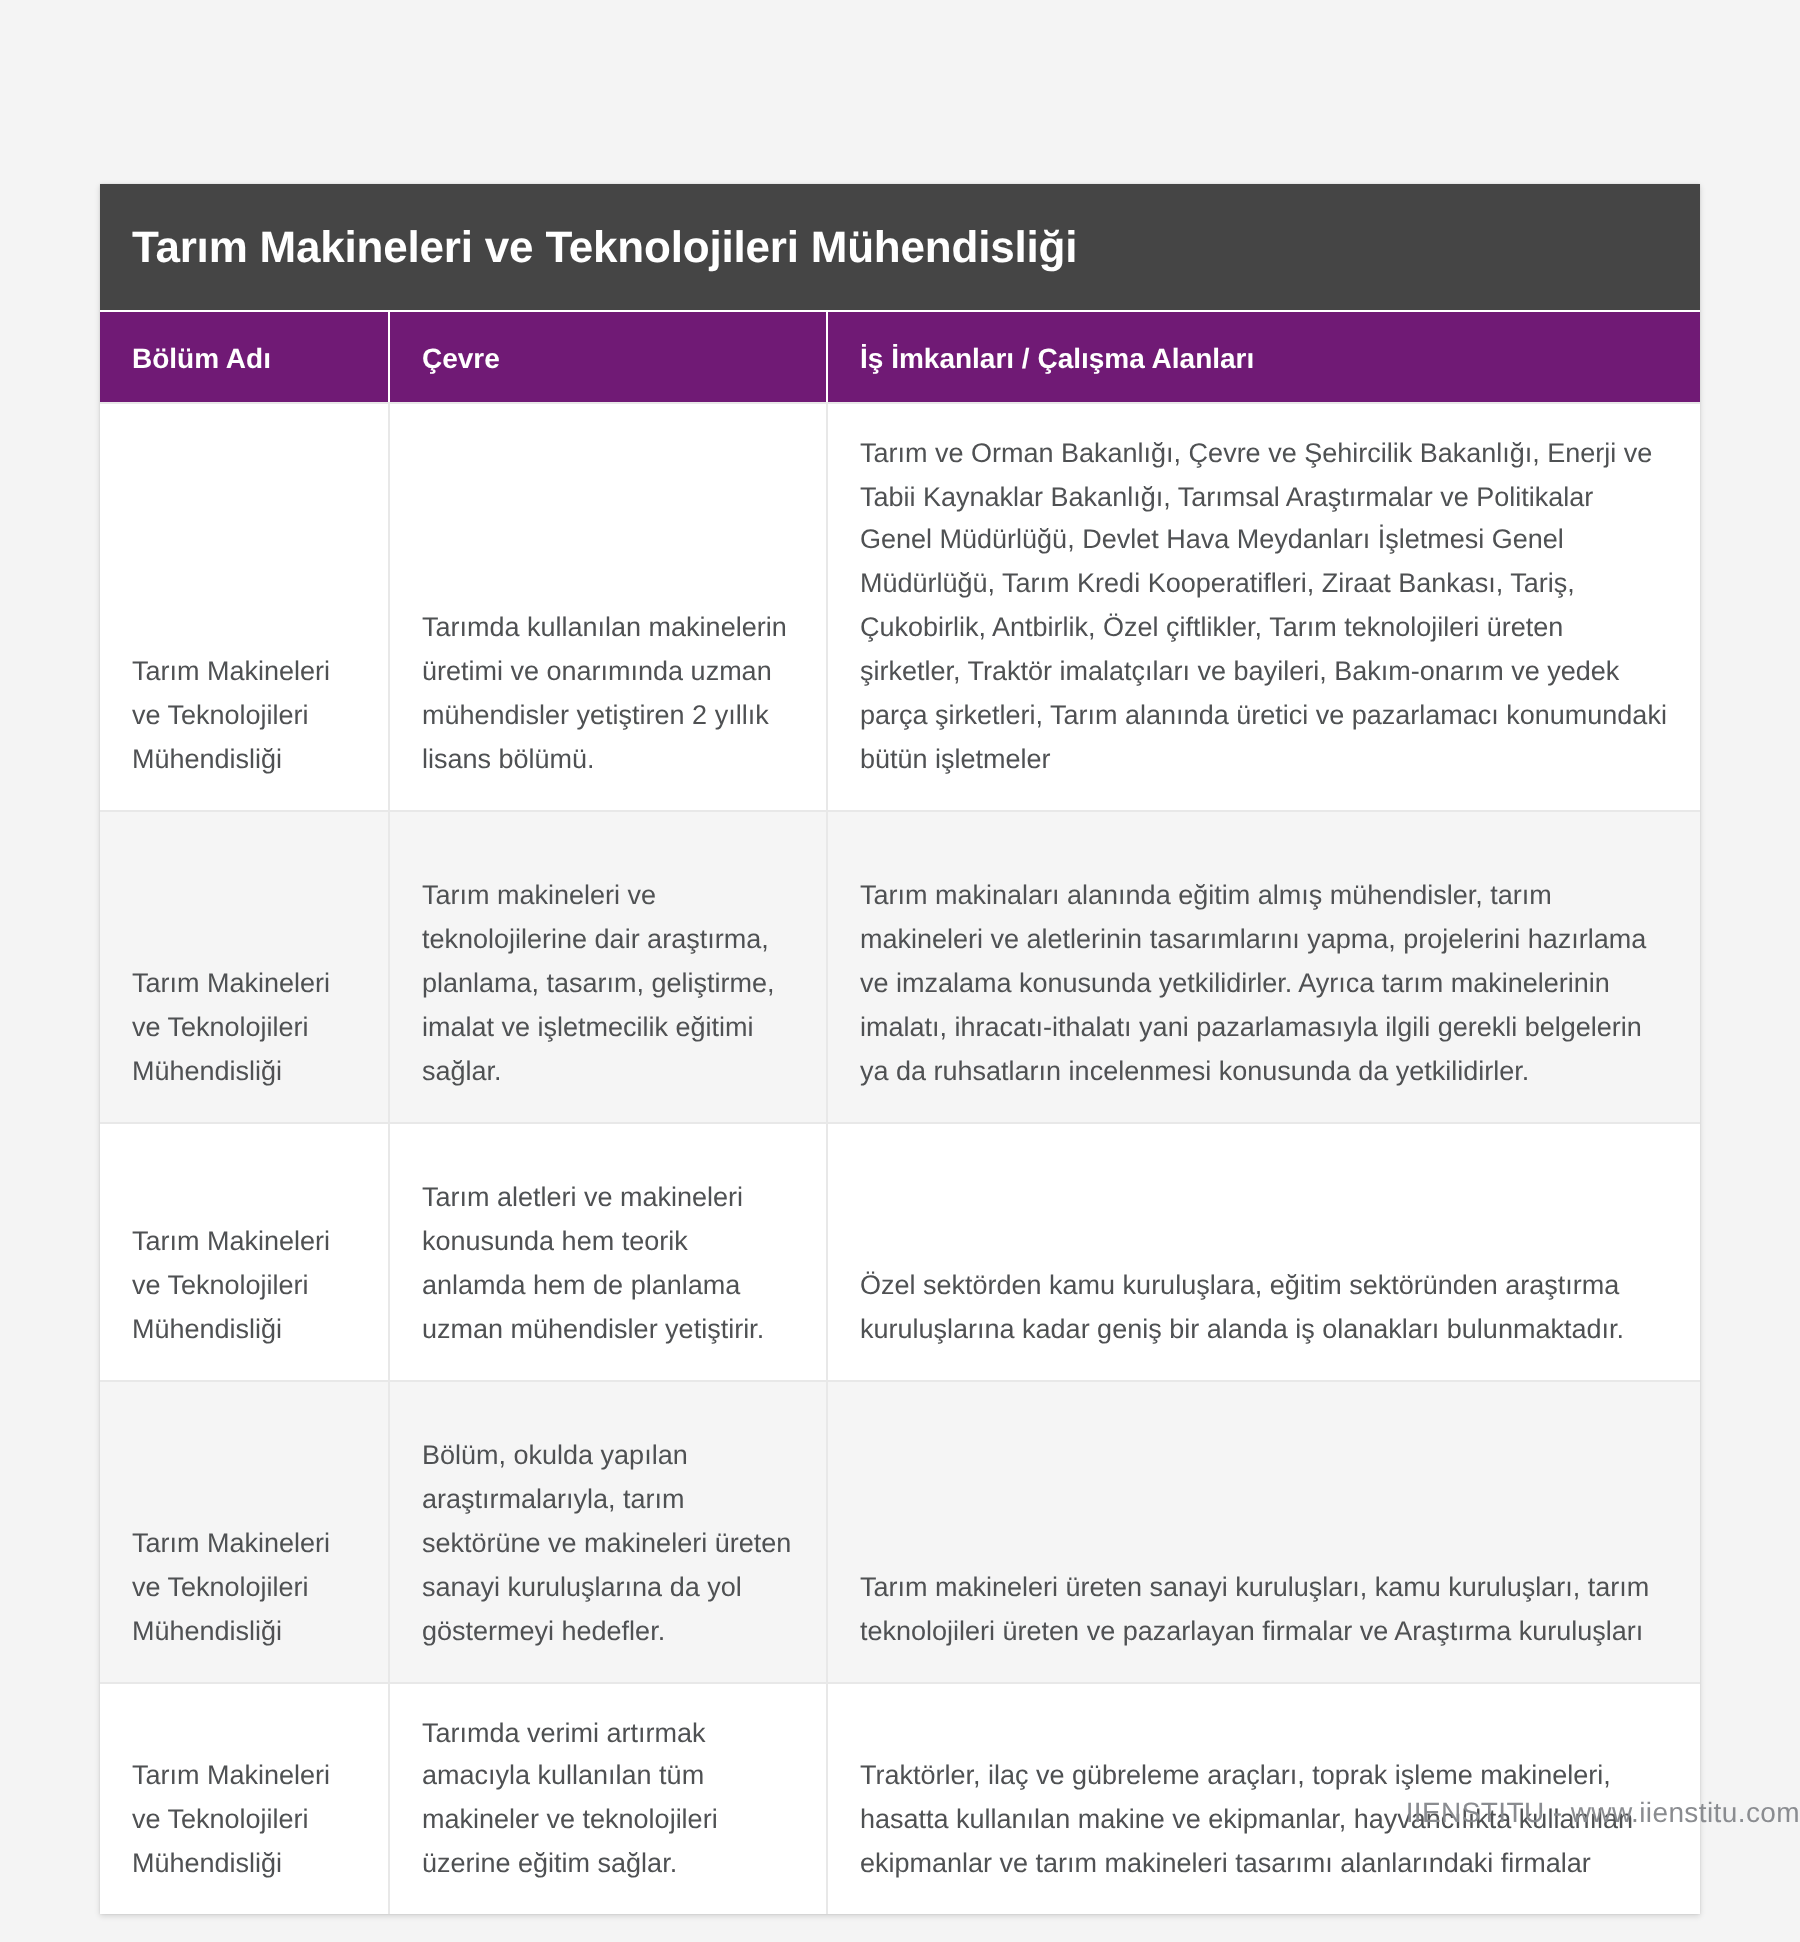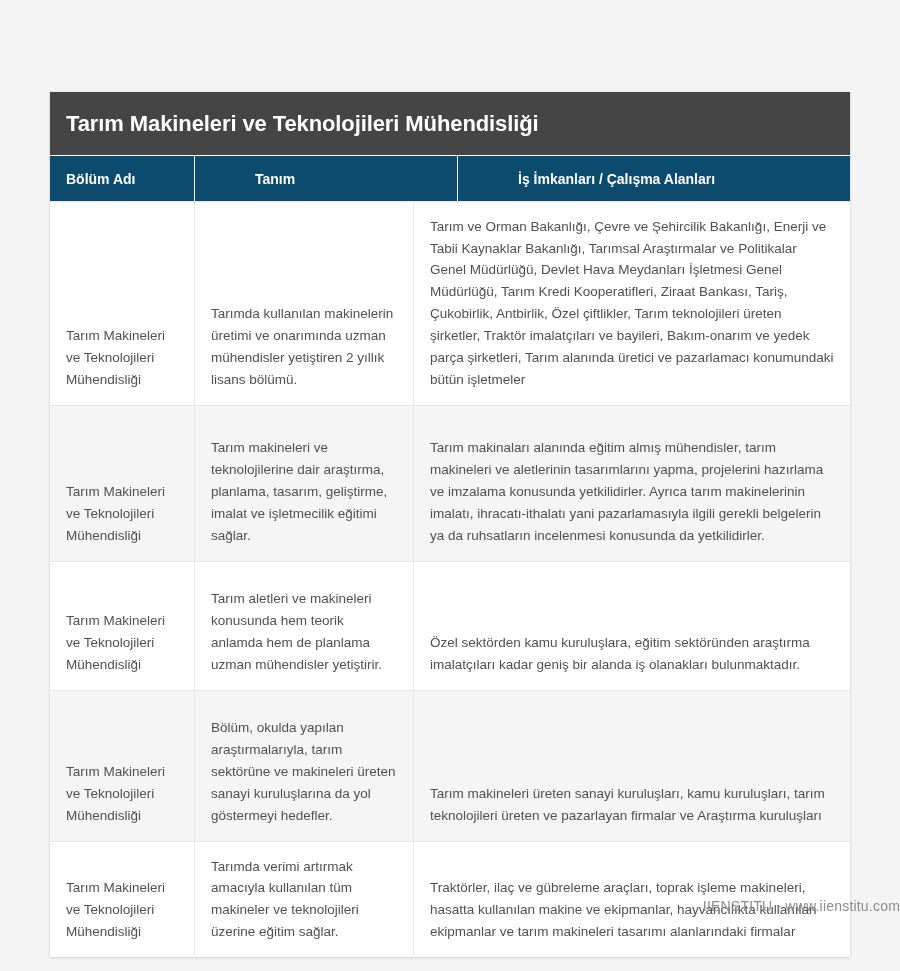--- a/index.html
+++ b/index.html
@@ -40,23 +40,22 @@
     font-weight: bold;
     letter-spacing: -0.1px;
     padding: 18px 0 17px 16px;
     box-sizing: border-box;
     line-height: 1.25;
     border-bottom: 1px solid #ffffff;
   }
 
   .col-head-row {
     display: flex;
-    background: #0c4a6e;
+    background: #701a75;
     color: #ffffff;
-    gap: 44px;
   }
   .col-head {
     font-size: 14px;
     font-weight: bold;
     padding: 14px 14px 13px 16px;
     box-sizing: border-box;
     line-height: 1.3;
   }
 
   
@@ -116,21 +115,21 @@
 <body>
 
 <div class="page">
 
   <div class="table-card">
 
     <div class="table-title">Tarım Makineleri ve Teknolojileri Mühendisliği</div>
 
     <div class="col-head-row">
       <div class="col-head c1">Bölüm Adı</div>
-      <div class="col-head c2">Tanım</div>
+      <div class="col-head c2">Çevre</div>
       <div class="col-head c3">İş İmkanları / Çalışma Alanları</div>
     </div>
 
     <div class="row r1 odd">
       <div class="cell c1">
         <span class="txt">Tarım Makineleri ve Teknolojileri Mühendisliği</span>
       </div>
       <div class="cell c2">
         <span class="txt">Tarımda kullanılan makinelerin üretimi ve onarımında uzman mühendisler yetiştiren 2 yıllık lisans bölümü.</span>
       </div>
@@ -152,21 +151,21 @@
     </div>
 
     <div class="row r3 odd">
       <div class="cell c1">
         <span class="txt">Tarım Makineleri ve Teknolojileri Mühendisliği</span>
       </div>
       <div class="cell c2">
         <span class="txt">Tarım aletleri ve makineleri konusunda hem teorik anlamda hem de planlama uzman mühendisler yetiştirir.</span>
       </div>
       <div class="cell c3">
-        <span class="txt">Özel sektörden kamu kuruluşlara, eğitim sektöründen araştırma imalatçıları kadar geniş bir alanda iş olanakları bulunmaktadır.</span>
+        <span class="txt">Özel sektörden kamu kuruluşlara, eğitim sektöründen araştırma kuruluşlarına kadar geniş bir alanda iş olanakları bulunmaktadır.</span>
       </div>
     </div>
 
     <div class="row r4 even">
       <div class="cell c1">
         <span class="txt">Tarım Makineleri ve Teknolojileri Mühendisliği</span>
       </div>
       <div class="cell c2">
         <span class="txt">Bölüm, okulda yapılan araştırmalarıyla, tarım sektörüne ve makineleri üreten sanayi kuruluşlarına da yol göstermeyi hedefler.</span>
       </div>

